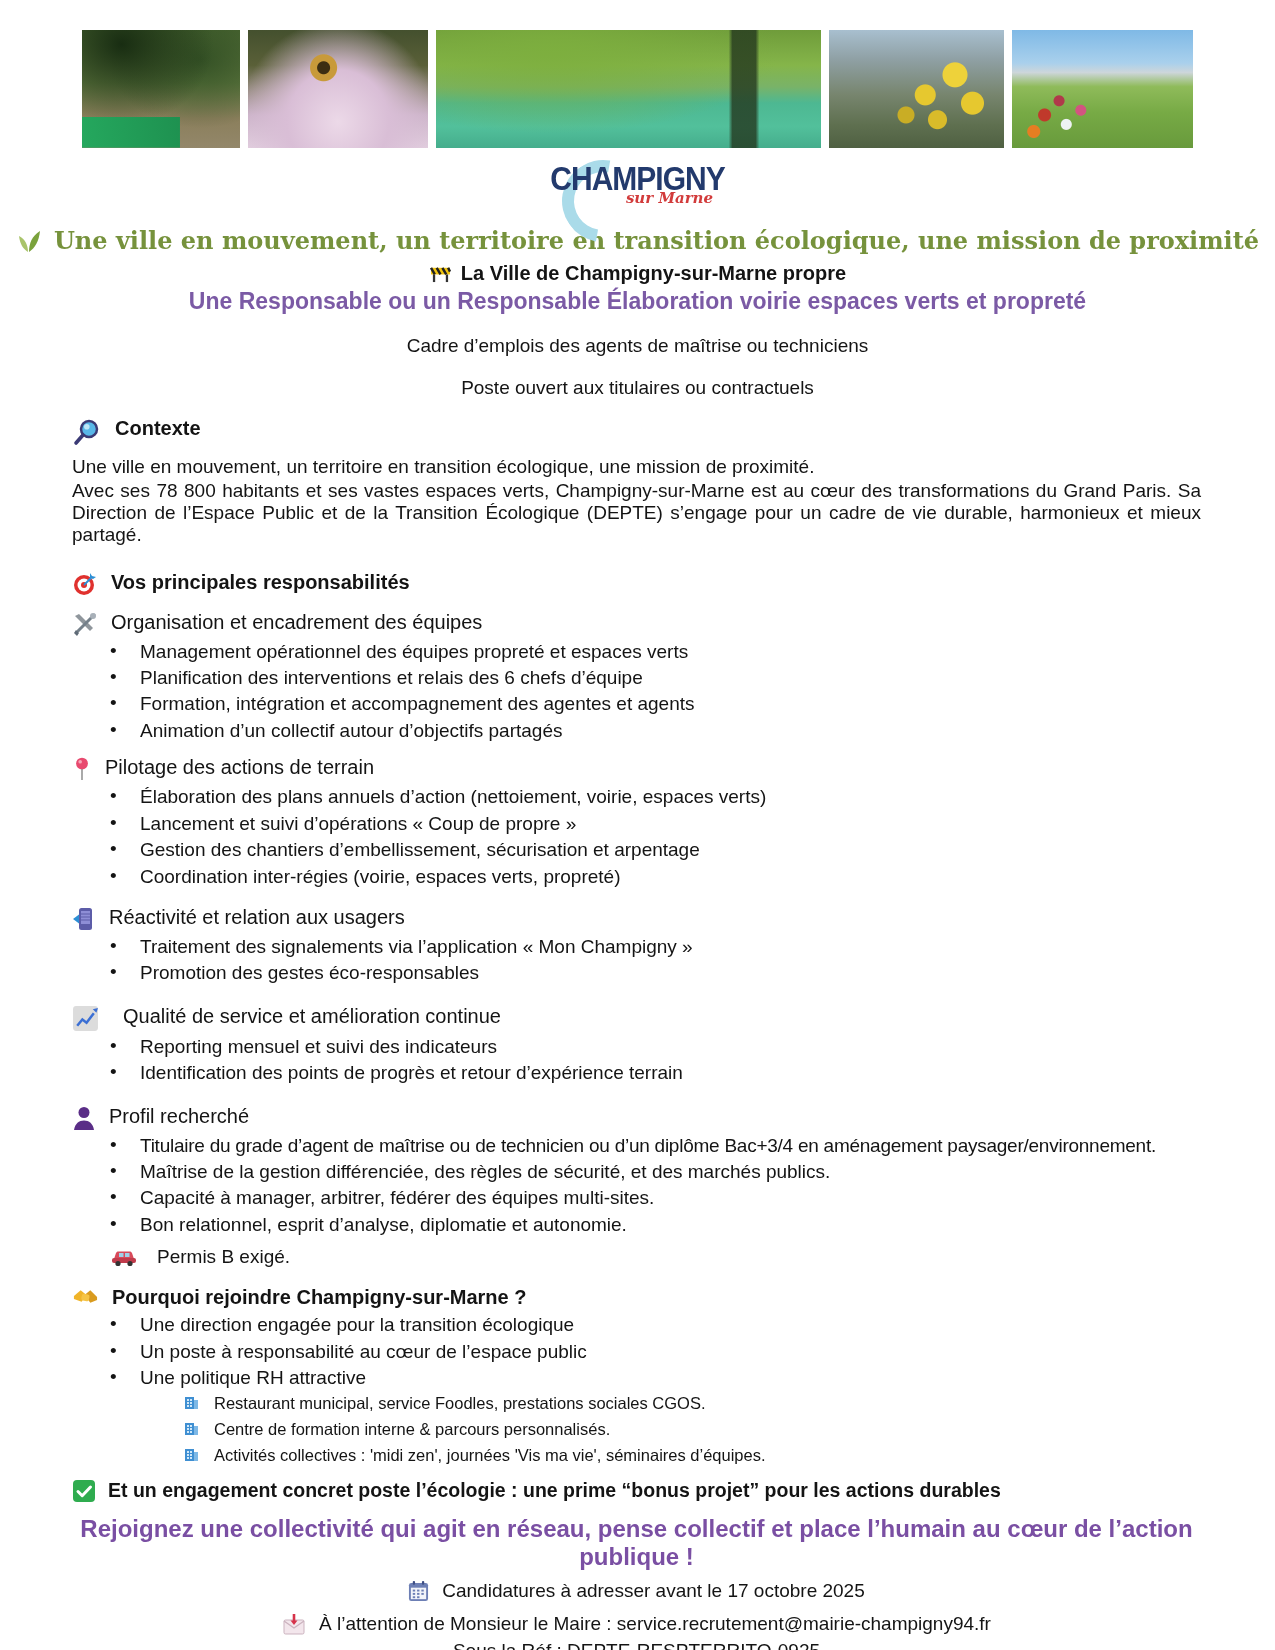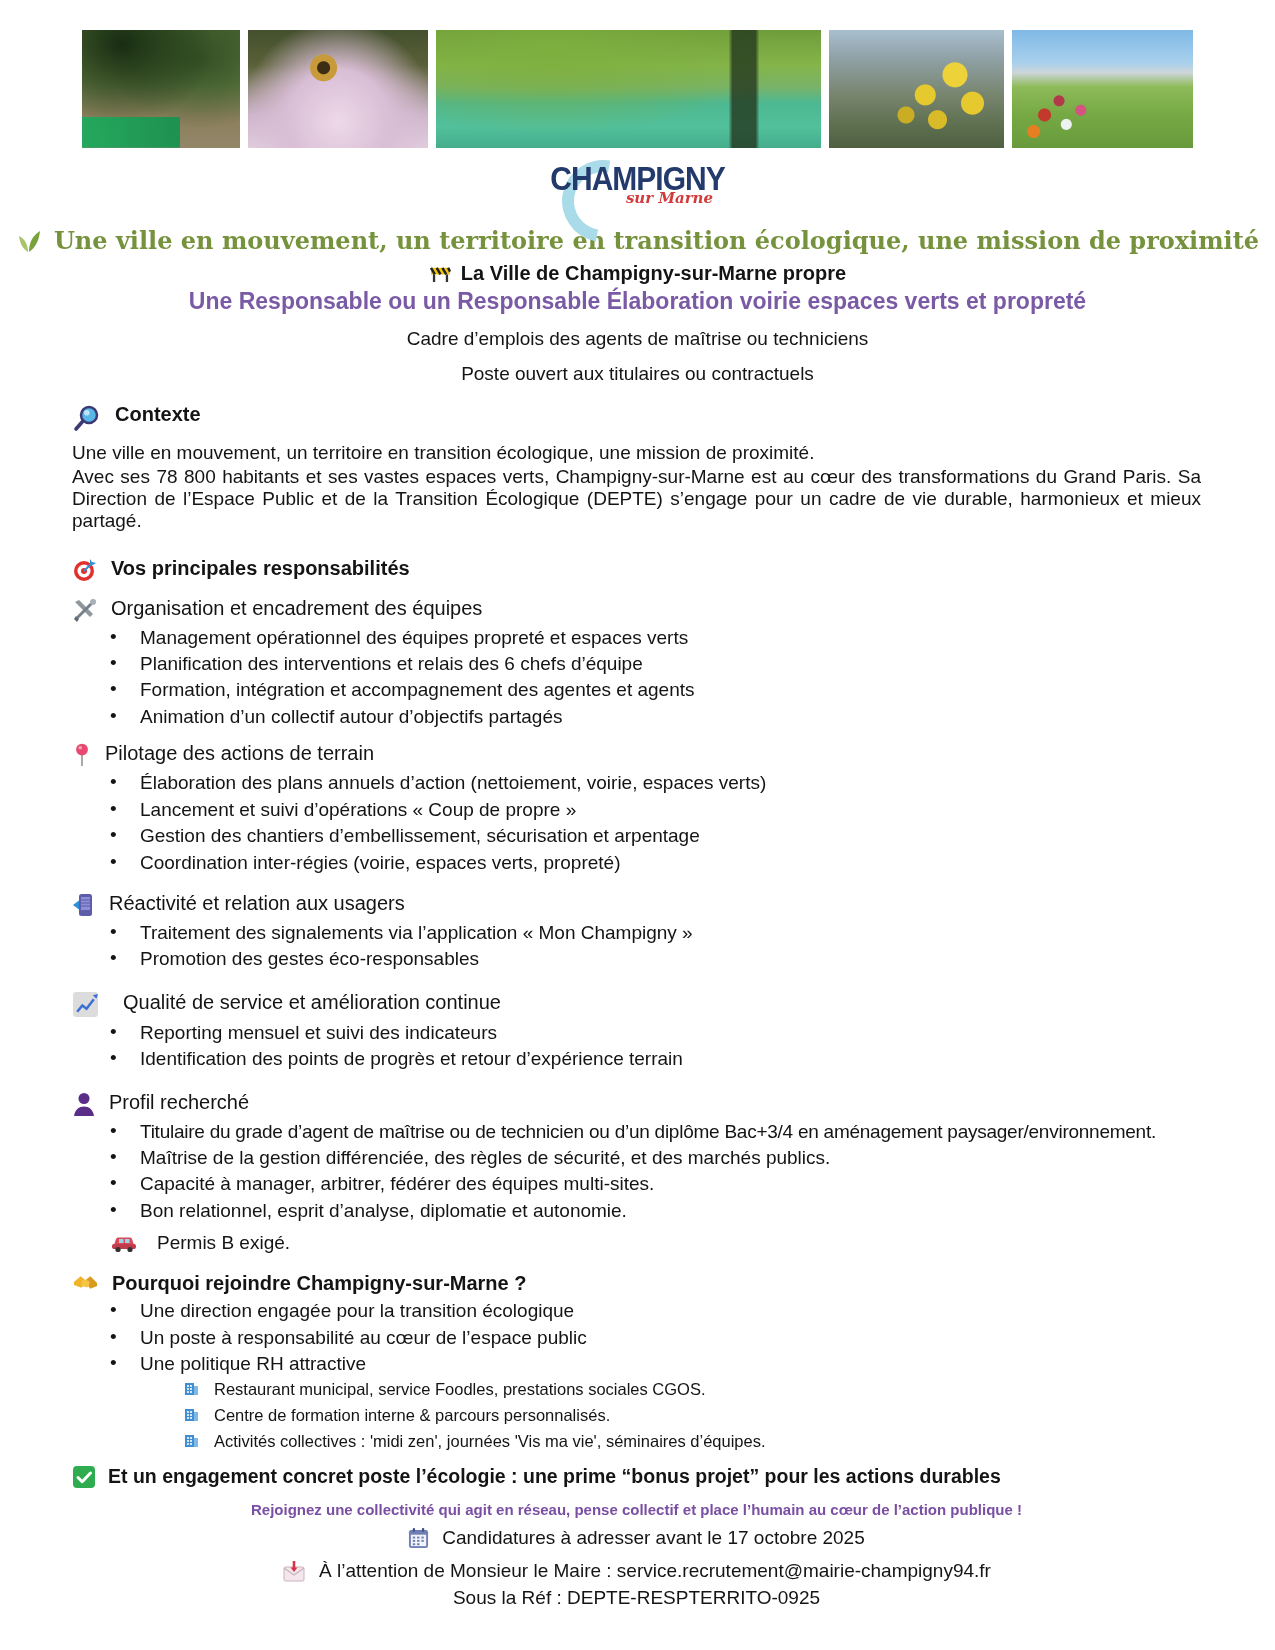--- a/index.html
+++ b/index.html
@@ -45,37 +45,37 @@
   .logo-title{position:relative;display:inline-block;font-size:30px;font-weight:800;color:#233a6d;
       letter-spacing:-1px;transform:scaleY(1.12);line-height:1;}
   .logo-sub{position:relative;font-family:"DejaVu Serif",serif;font-style:italic;font-weight:700;
       color:#d23b3b;font-size:15px;margin-top:-3px;padding-left:64px;line-height:1;}
   
   .tagline-row{display:flex;justify-content:center;align-items:center;gap:12px;margin-top:10px;}
   .tagline{font-family:"DejaVu Serif",serif;font-weight:700;font-size:24px;color:#76923C;}
   .recruit-row{display:flex;justify-content:center;align-items:center;gap:9px;margin-top:7px;
       font-weight:700;font-size:20px;}
   .job-title{margin-top:3px;text-align:center;font-weight:700;font-size:23px;color:#7B5AA5;}
-  .center-line{text-align:center;margin-top:14px;font-size:19px;line-height:1.1;}
+  .center-line{text-align:center;margin-top:21px;font-size:19px;line-height:1.1;}
   
   .content{padding:0 74px 0 72px;}
   .head-row{display:flex;align-items:flex-start;gap:13px;margin-top:18px;font-size:20px;}
   .bold{font-weight:700;}
   .ctx-p{margin:9px 0 0 0;line-height:1.17;}
   .just{text-align:justify;}
   ul.bullets{list-style:none;margin:4px 0 0 36px;padding:0;}
   ul.bullets li{position:relative;padding-left:32px;margin:4px 0;line-height:1.18;}
   ul.bullets li::before{content:"•";position:absolute;left:2px;top:-1px;font-size:19px;color:#141414;}
   .tight{letter-spacing:-0.25px;}
   ul.subs{list-style:none;margin:3px 0 0 112px;padding:0;font-size:16.5px;}
   ul.subs li{display:flex;align-items:flex-start;gap:15px;margin:5px 0;line-height:1.2;}
   ul.subs li .sicon{flex:0 0 auto;margin-top:1px;}
   .permit-row{display:flex;align-items:center;gap:19px;margin:10px 0 0 38px;}
   .commit-row{display:flex;align-items:center;gap:12px;margin-top:12px;font-weight:700;font-size:19.5px;}
-  .closing{margin-top:12px;text-align:center;font-weight:700;font-size:15px;color:#7a4fa3;}
+  .closing{margin-top:12px;text-align:center;font-weight:700;font-size:24px;color:#7a4fa3;}
   .c-row{display:flex;justify-content:center;align-items:center;gap:13px;margin-top:9px;}
   .icon{flex:0 0 auto;display:inline-flex;}
   .sec-gap{margin-top:14px;}
 </style>
 </head>
 <body>
 
 <div class="page">
 
   <div class="photo-strip">

